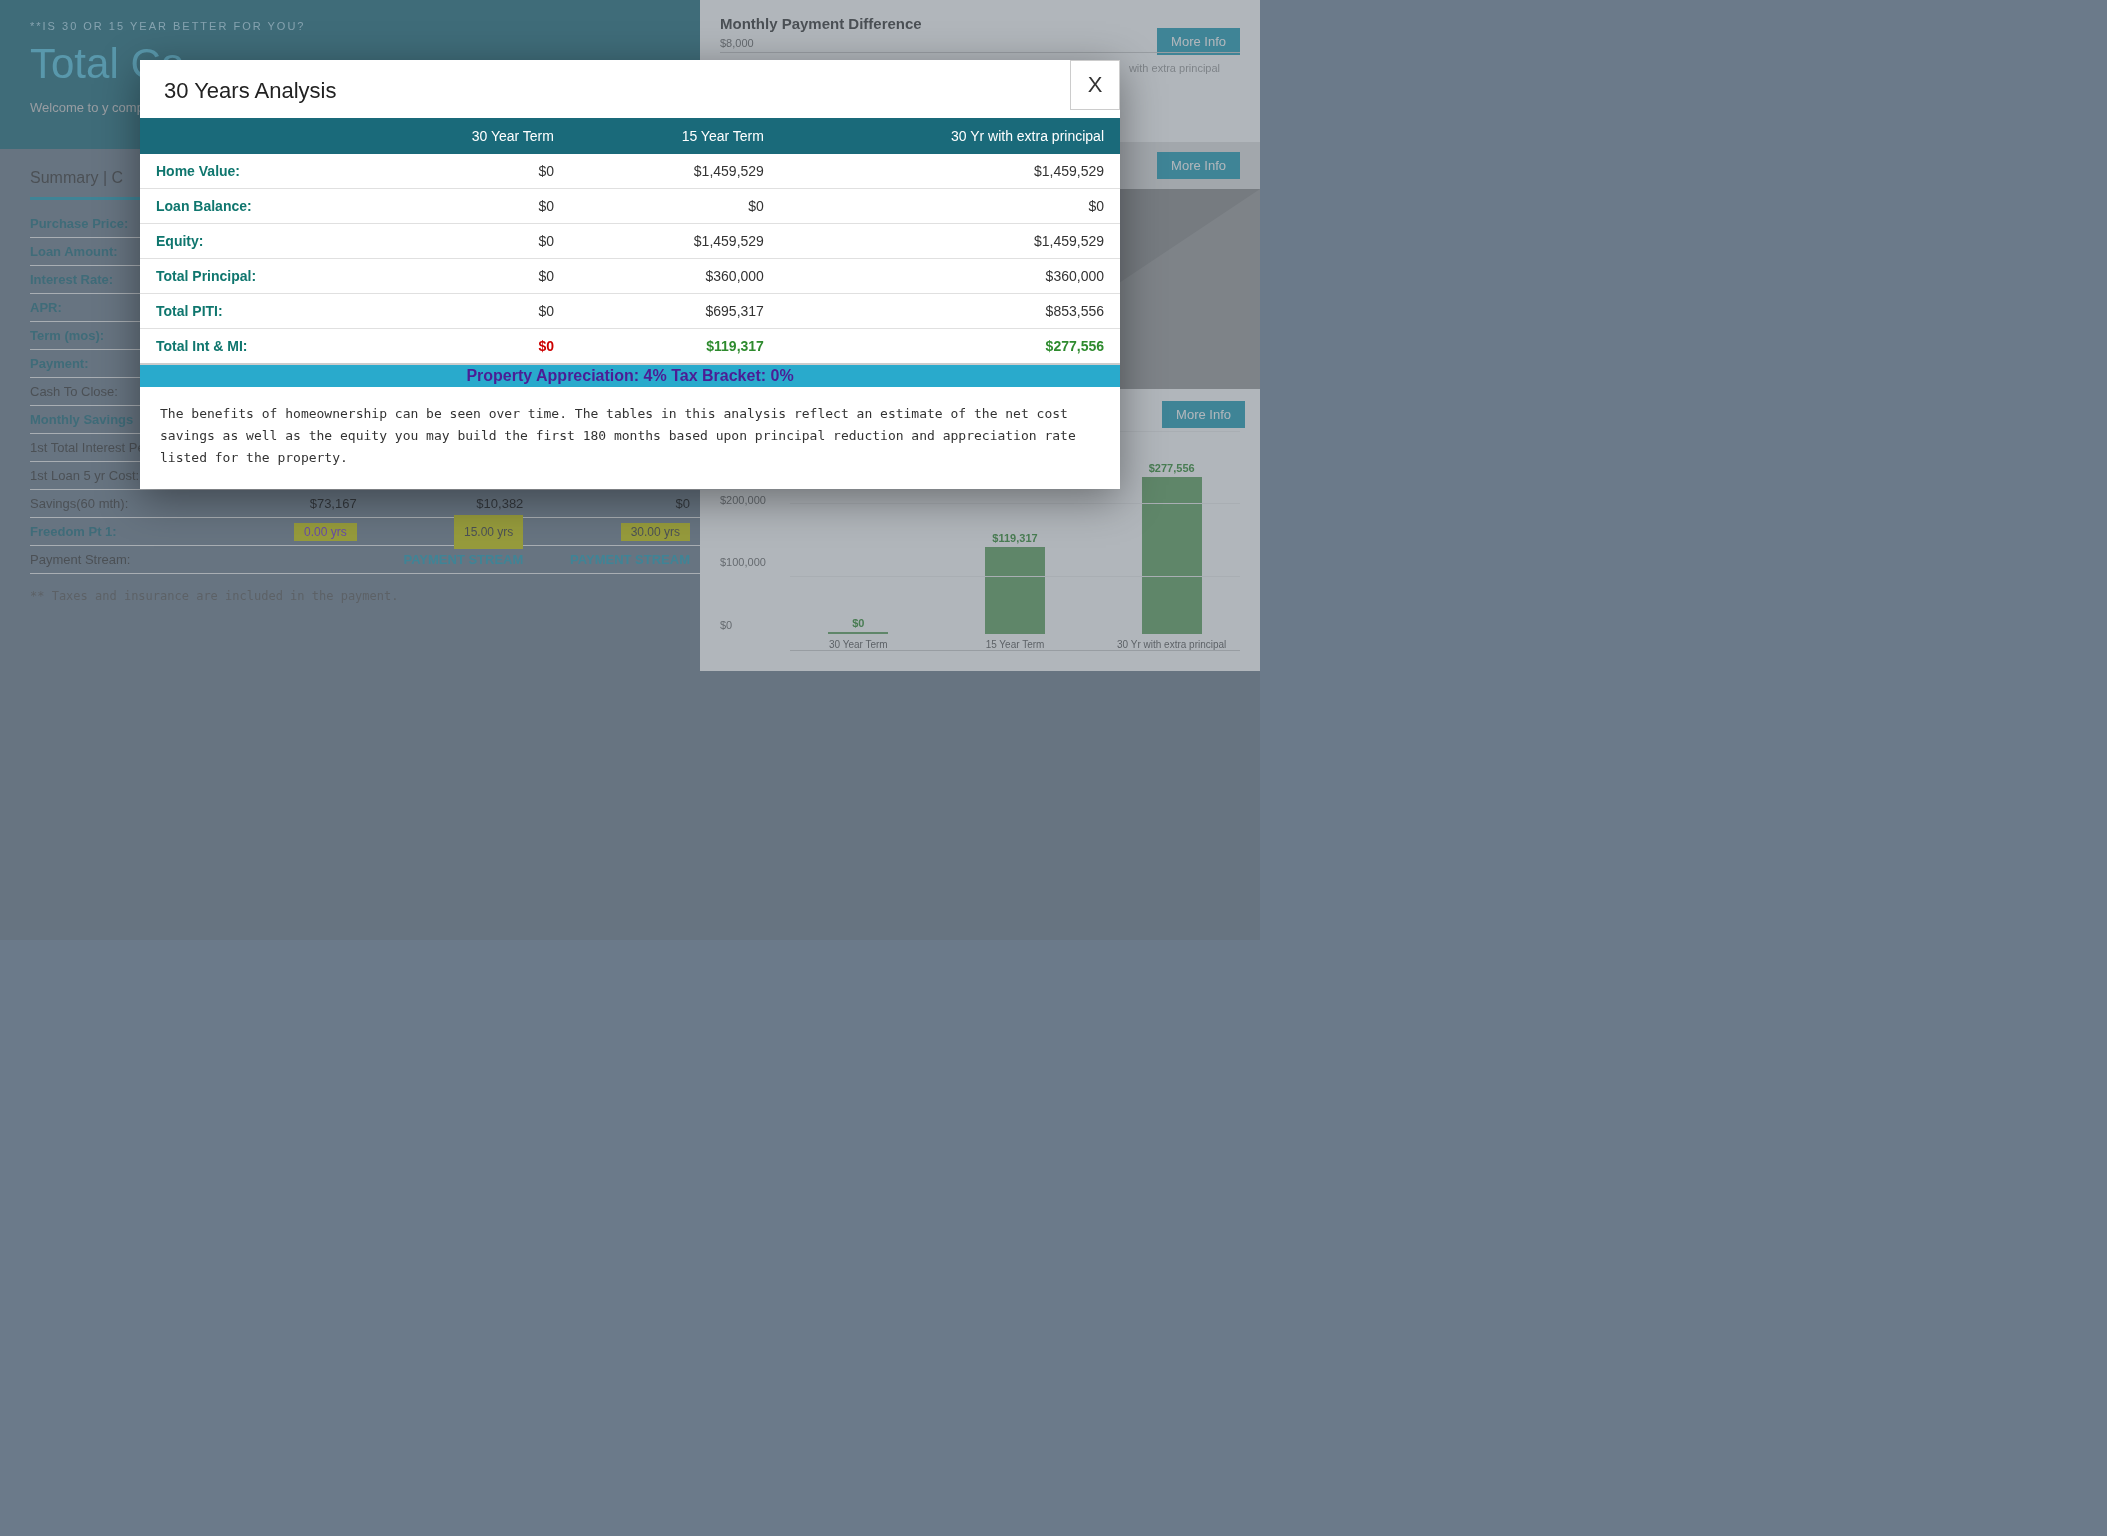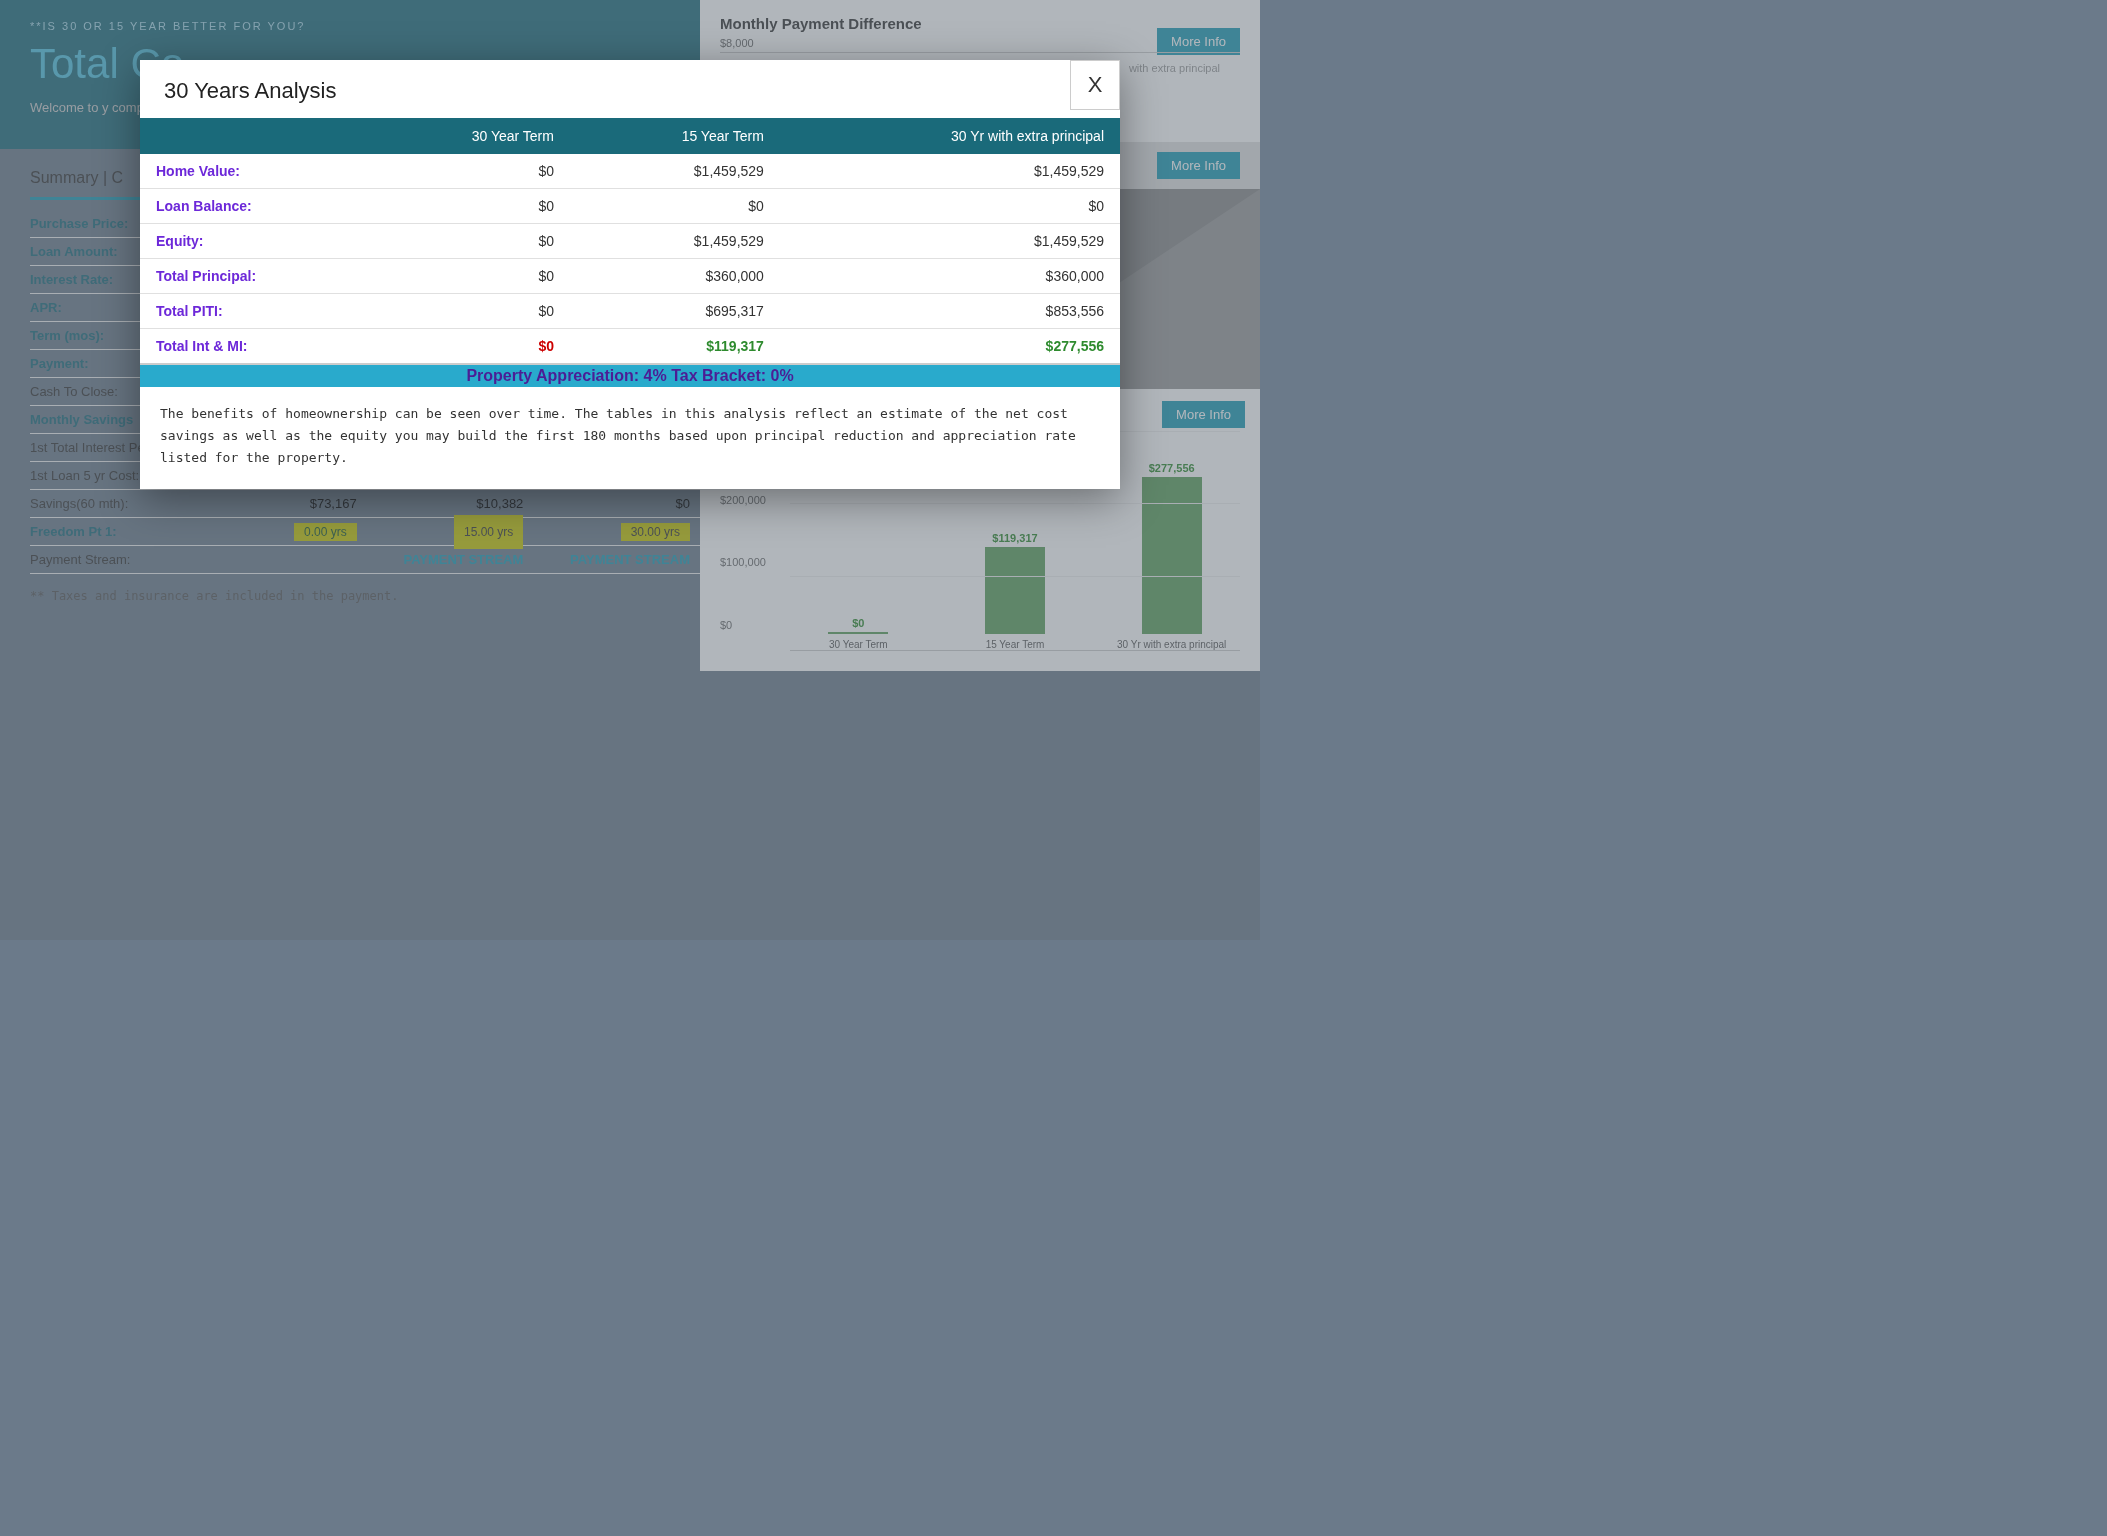--- a/index.html
+++ b/index.html
@@ -196,21 +196,21 @@
 
     .analysis-table tbody td {
       padding: 9px 16px;
       text-align: right;
       color: #333;
     }
 
     .analysis-table tbody td:first-child {
       text-align: left;
       font-weight: bold;
-      color: #6d28d9;
+      color: #0f766e;
     }
 
     .total-int-row td { }
     .total-int-row td.col1 { color: #cc0000 !important; font-weight: bold; }
     .total-int-row td.col2 { color: #2e8b2e !important; font-weight: bold; }
     .total-int-row td.col3 { color: #2e8b2e !important; font-weight: bold; }
 
     .appreciation-bar {
       background: #29aacc;
       color: #4c1d95;
@@ -311,21 +311,21 @@
       </div>
       <div class="summary-row">
         <div class="label dark">Savings(60 mth):</div>
         <div class="val1">$73,167</div>
         <div class="val2">$10,382</div>
         <div class="val3">$0</div>
       </div>
       <div class="summary-row freedom-row">
         <div class="label">Freedom Pt 1:</div>
         <div style="flex:1; padding-right:20px; text-align:right;">
-          <span style="background:#c8c800; padding:2px 10px; color:#14532d; font-size:12px;">0.00 yrs</span>
+          <span style="background:#c8c800; padding:2px 10px; color:#6d28d9; font-size:12px;">0.00 yrs</span>
         </div>
         <div style="flex:1; padding-right:20px; text-align:right;">
           <span style="background:#c8c800; padding:10px 10px; color:#333; font-size:12px;">15.00 yrs</span>
         </div>
         <div style="flex:1; padding-right:20px; text-align:right;">
           <span style="background:#c8c800; padding:2px 10px; color:#333; font-size:12px;">30.00 yrs</span>
         </div>
       </div>
       <div class="summary-row">
         <div class="label dark">Payment Stream:</div>

